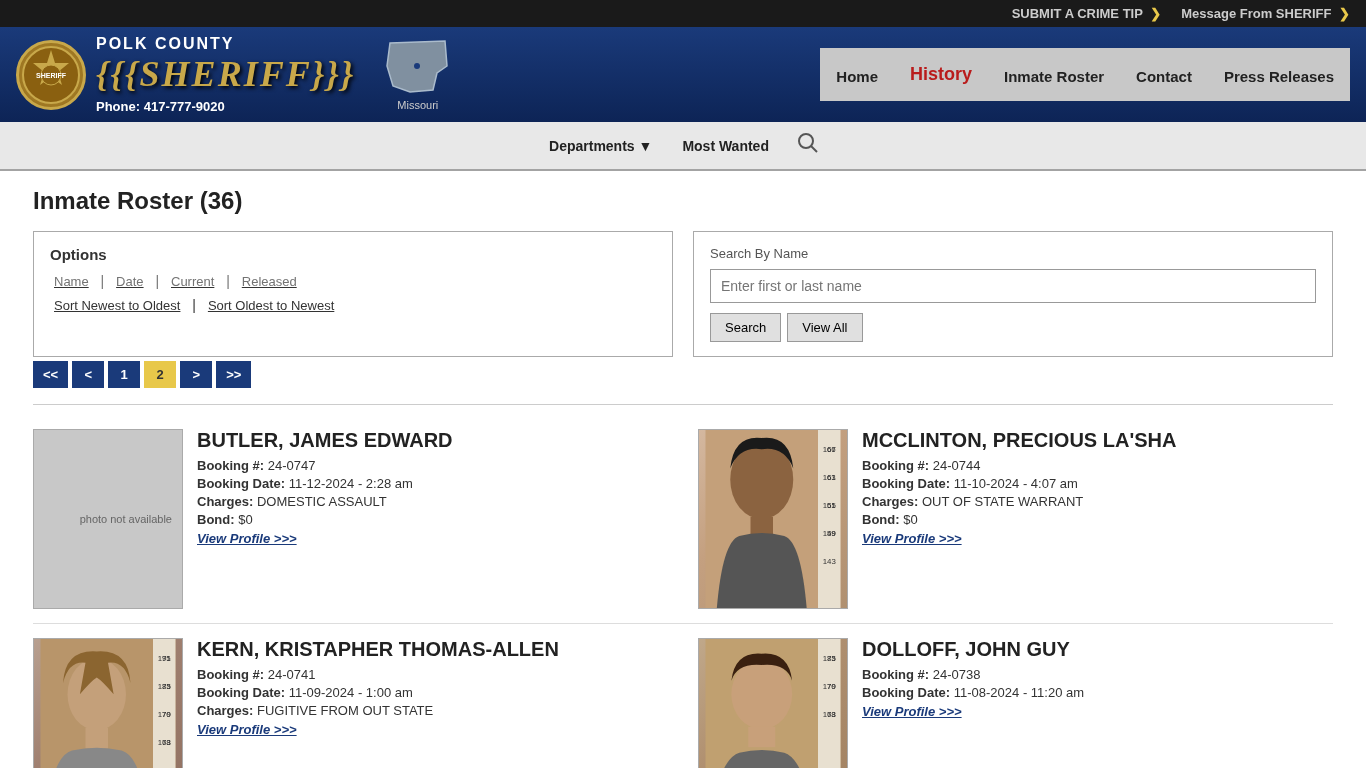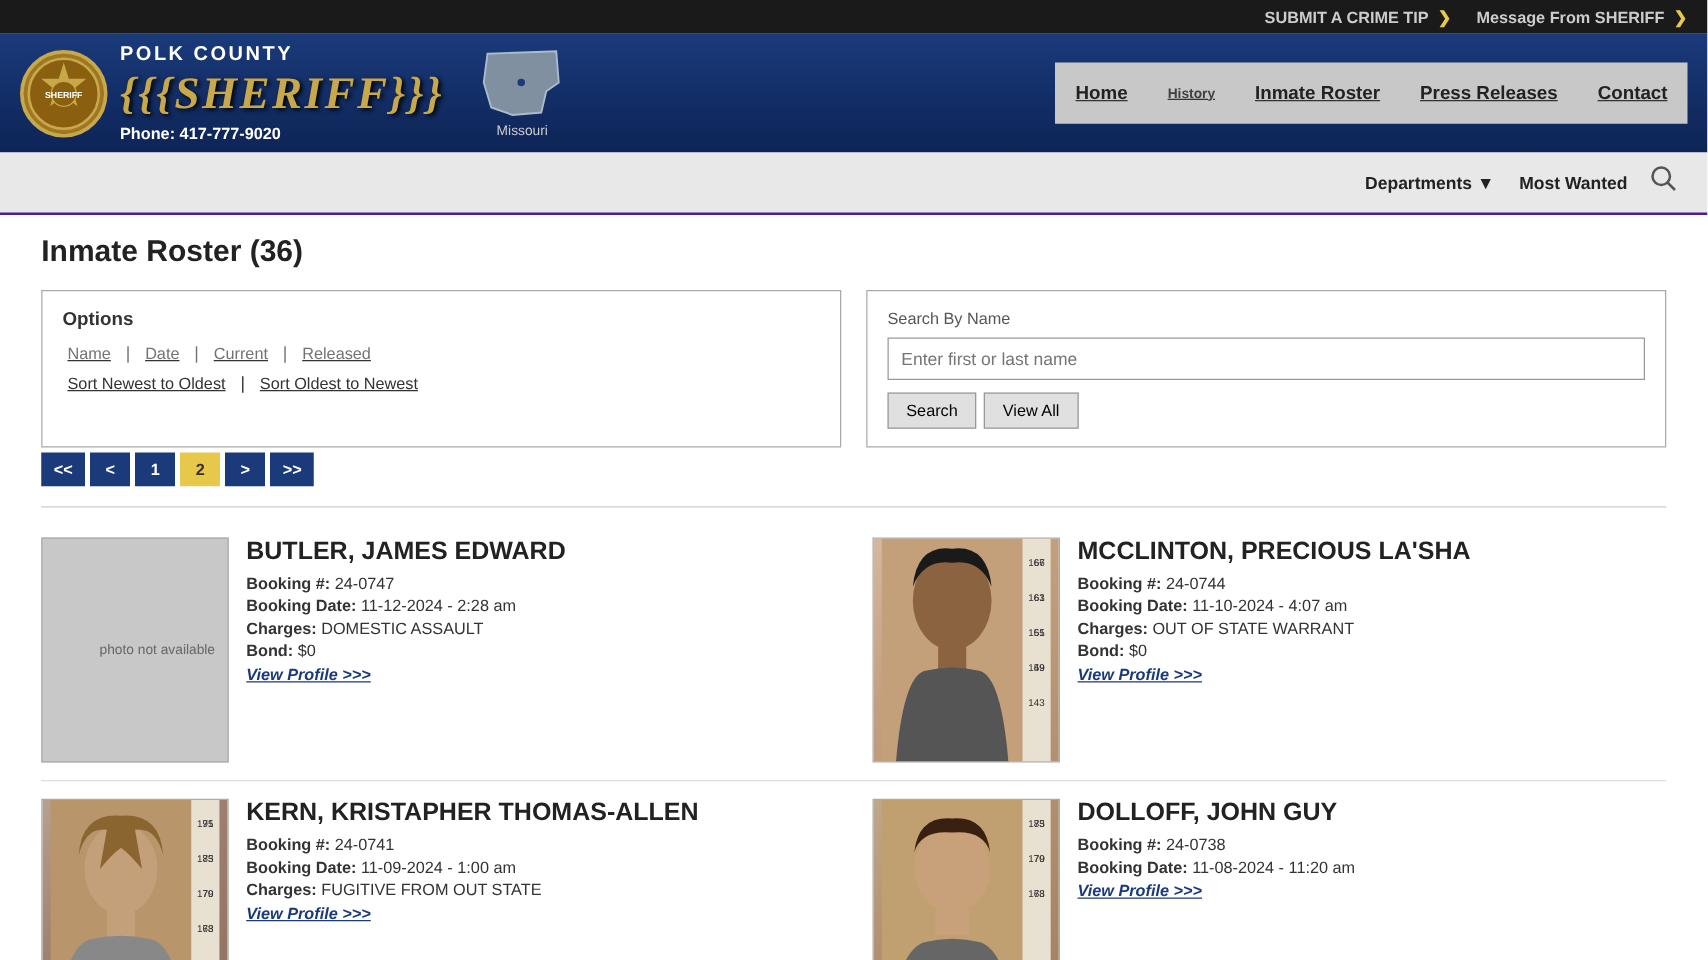--- a/index.html
+++ b/index.html
@@ -72,24 +72,25 @@
     .mo-map {
       margin-left: 10px;
       text-align: center;
     }
     .mo-label { color: #ccc; font-size: 11px; margin-top: 3px; }
 
     
     .sub-nav {
       background: #e8e8e8;
       display: flex;
-      justify-content: flex-end;
+      justify-content: center;
       align-items: center;
       padding: 6px 16px;
-      border-bottom: 2px solid #4c1d95;
+      gap: 10px;
+      border-bottom: 2px solid #a3a3a3;
     }
     .sub-nav a {
       color: #222;
       text-decoration: none;
       font-size: 14px;
       font-weight: bold;
       padding: 6px 10px;
     }
     .sub-nav .departments-btn {
       background: none;
@@ -313,26 +314,26 @@
   </div>
   <div class="mo-map">
     <svg width="65" height="55" viewBox="0 0 65 55">
       <polygon points="5,5 60,3 62,28 52,35 48,52 25,54 8,48 2,28" fill="#8090a0" stroke="#aabbcc" stroke-width="1.5"></polygon>
       <circle cx="32" cy="28" r="3" fill="#1a3a7a"></circle>
     </svg>
     <div class="mo-label">Missouri</div>
   </div>
 
   <div style="flex:1; display:flex; justify-content:flex-end; align-items:center;">
-    <div style="background:#c8c8c8; display:flex; align-items:center;text-decoration:underline;">
+    <div style="background:#c8c8c8; display:flex; align-items:flex-end;">
       <a href="#" style="color:#222;text-decoration:none;font-size:15px;font-weight:bold;padding:16px 16px;display:inline-block;">Home</a>
-      <a href="#" style="color:#404040;text-decoration:none;font-size:11px;font-weight:bold;padding:16px 16px;display:inline-block;">History</a>
+      <a href="#" style="color:#b91c1c;text-decoration:none;font-size:18px;font-weight:bold;padding:16px 16px;display:inline-block;">History</a>
       <a href="#" style="color:#222;text-decoration:none;font-size:15px;font-weight:bold;padding:16px 16px;display:inline-block;">Inmate Roster</a>
+      <a href="#" style="color:#222;text-decoration:none;font-size:15px;font-weight:bold;padding:16px 16px;display:inline-block;">Contact</a>
       <a href="#" style="color:#222;text-decoration:none;font-size:15px;font-weight:bold;padding:16px 16px;display:inline-block;">Press Releases</a>
-      <a href="#" style="color:#222;text-decoration:none;font-size:15px;font-weight:bold;padding:16px 16px;display:inline-block;">Contact</a>
     </div>
   </div>
 </div>
 
 <div class="sub-nav">
   <button class="departments-btn">
     <span>Departments</span> ▼
   </button>
   <a href="#">
     <span>Most Wanted</span>

